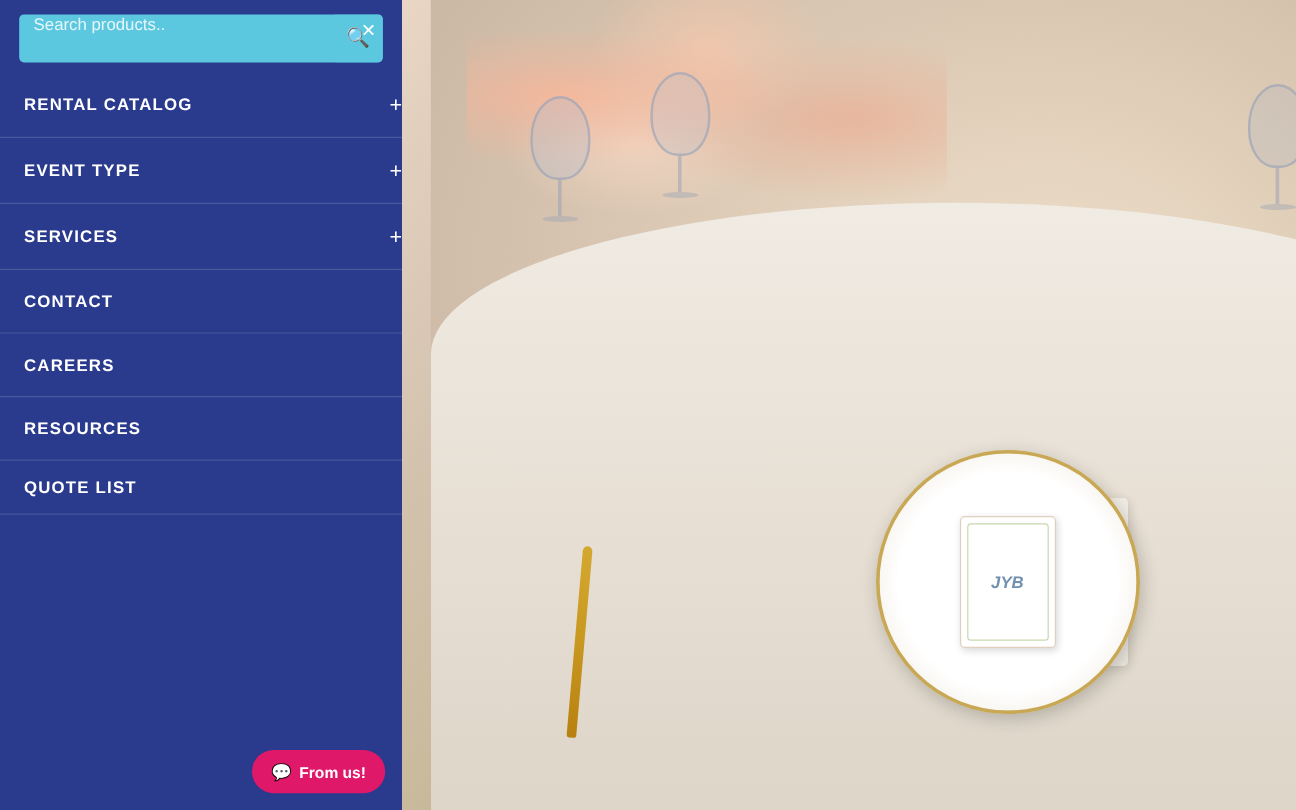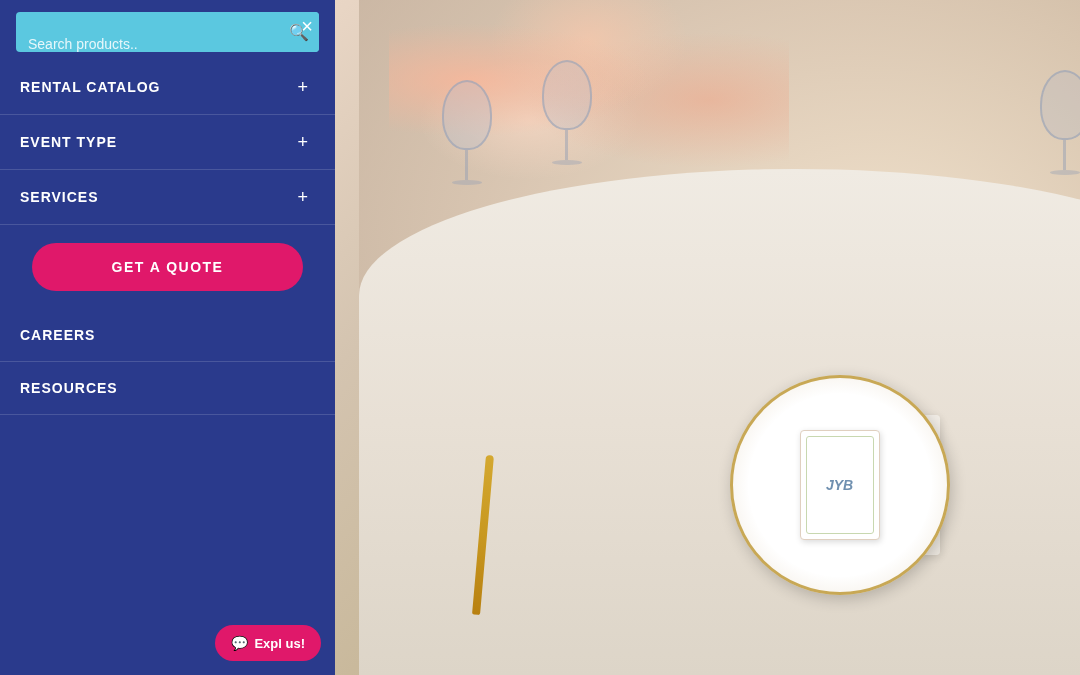--- a/index.html
+++ b/index.html
@@ -231,21 +231,21 @@
       color: white;
       font-size: 20px;
       font-weight: 300;
       line-height: 1;
     }
 
     
     .search-bar {
       margin: 12px 16px 0 16px;
       display: flex;
-      align-items: flex-end;
+      align-items: flex-start;
       background: #5bc8e0;
       border-radius: 4px;
       overflow: hidden;
       height: 40px;
     }
 
     .search-input {
       flex: 1;
       border: none;
       background: transparent;
@@ -278,21 +278,21 @@
 
     
     .nav-list {
       flex: 1;
       overflow-y: auto;
       margin-top: 8px;
     }
 
     .nav-item {
       border-bottom: 1px solid rgba(255,255,255,0.15);
-      padding: 18px 27px 18px 20px;
+      padding: 18px 0 18px 20px;
       display: flex;
       align-items: center;
       justify-content: space-between;
       cursor: pointer;
     }
 
     .nav-item-label {
       font-size: 14px;
       font-weight: 700;
       color: #ffffff;
@@ -486,35 +486,38 @@
       <span class="nav-item-label">EVENT TYPE</span>
       <span class="nav-expand-icon">+</span>
     </div>
 
     <div class="nav-item">
       <span class="nav-item-label">SERVICES</span>
       <span class="nav-expand-icon">+</span>
     </div>
 
 
-
-    <div style="padding: 10px 16px;">
-      <button class="cta-button">GET A QUOTE</button>
-    </div>
+    <div class="nav-item">
+      <span class="nav-item-label">CONTACT</span>
+    </div>
+
 
     <div class="nav-item">
       <span class="nav-item-label">CAREERS</span>
     </div>
 
     <div class="nav-item">
       <span class="nav-item-label">RESOURCES</span>
     </div>
 
 
+    <div class="quote-list-row">
+      <span class="quote-list-label">QUOTE LIST</span>
+    </div>
 
   </div>
 
   <button class="text-us-btn">
     <span class="chat-icon">💬</span>
-    <span>Expl us!</span>
+    <span>From us!</span>
   </button>
 
 </div>
 
 </body></html>

